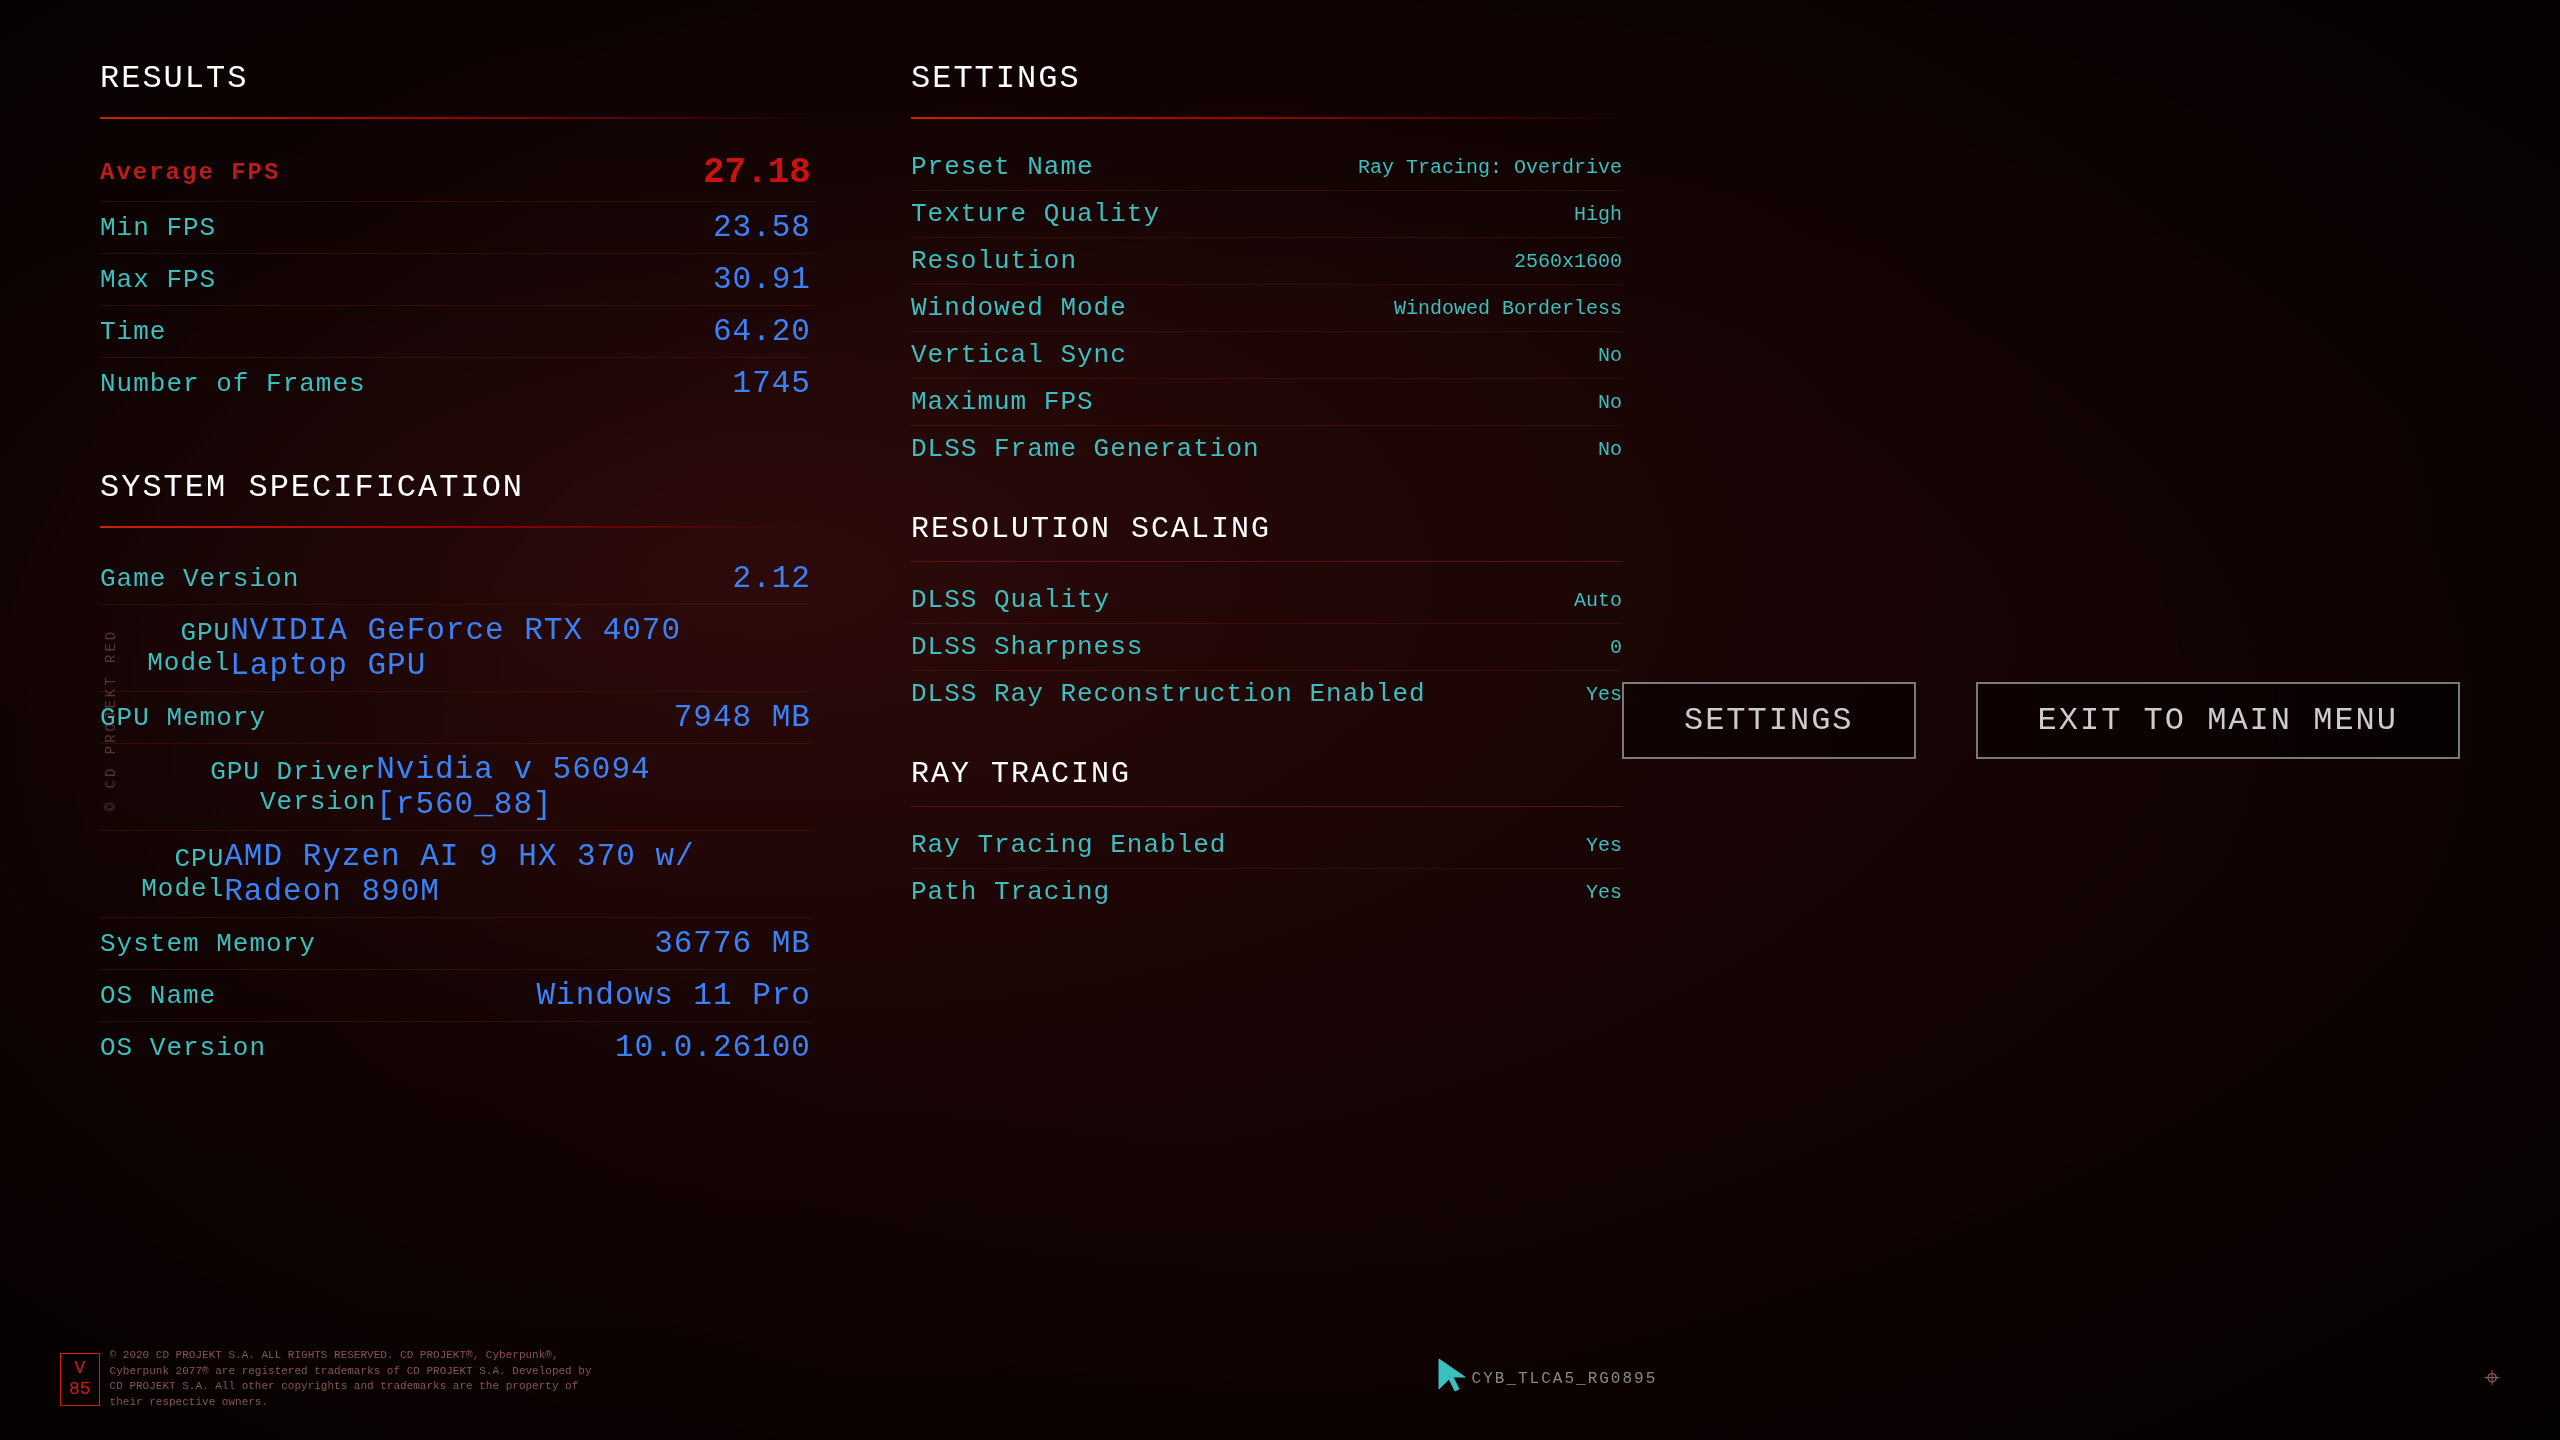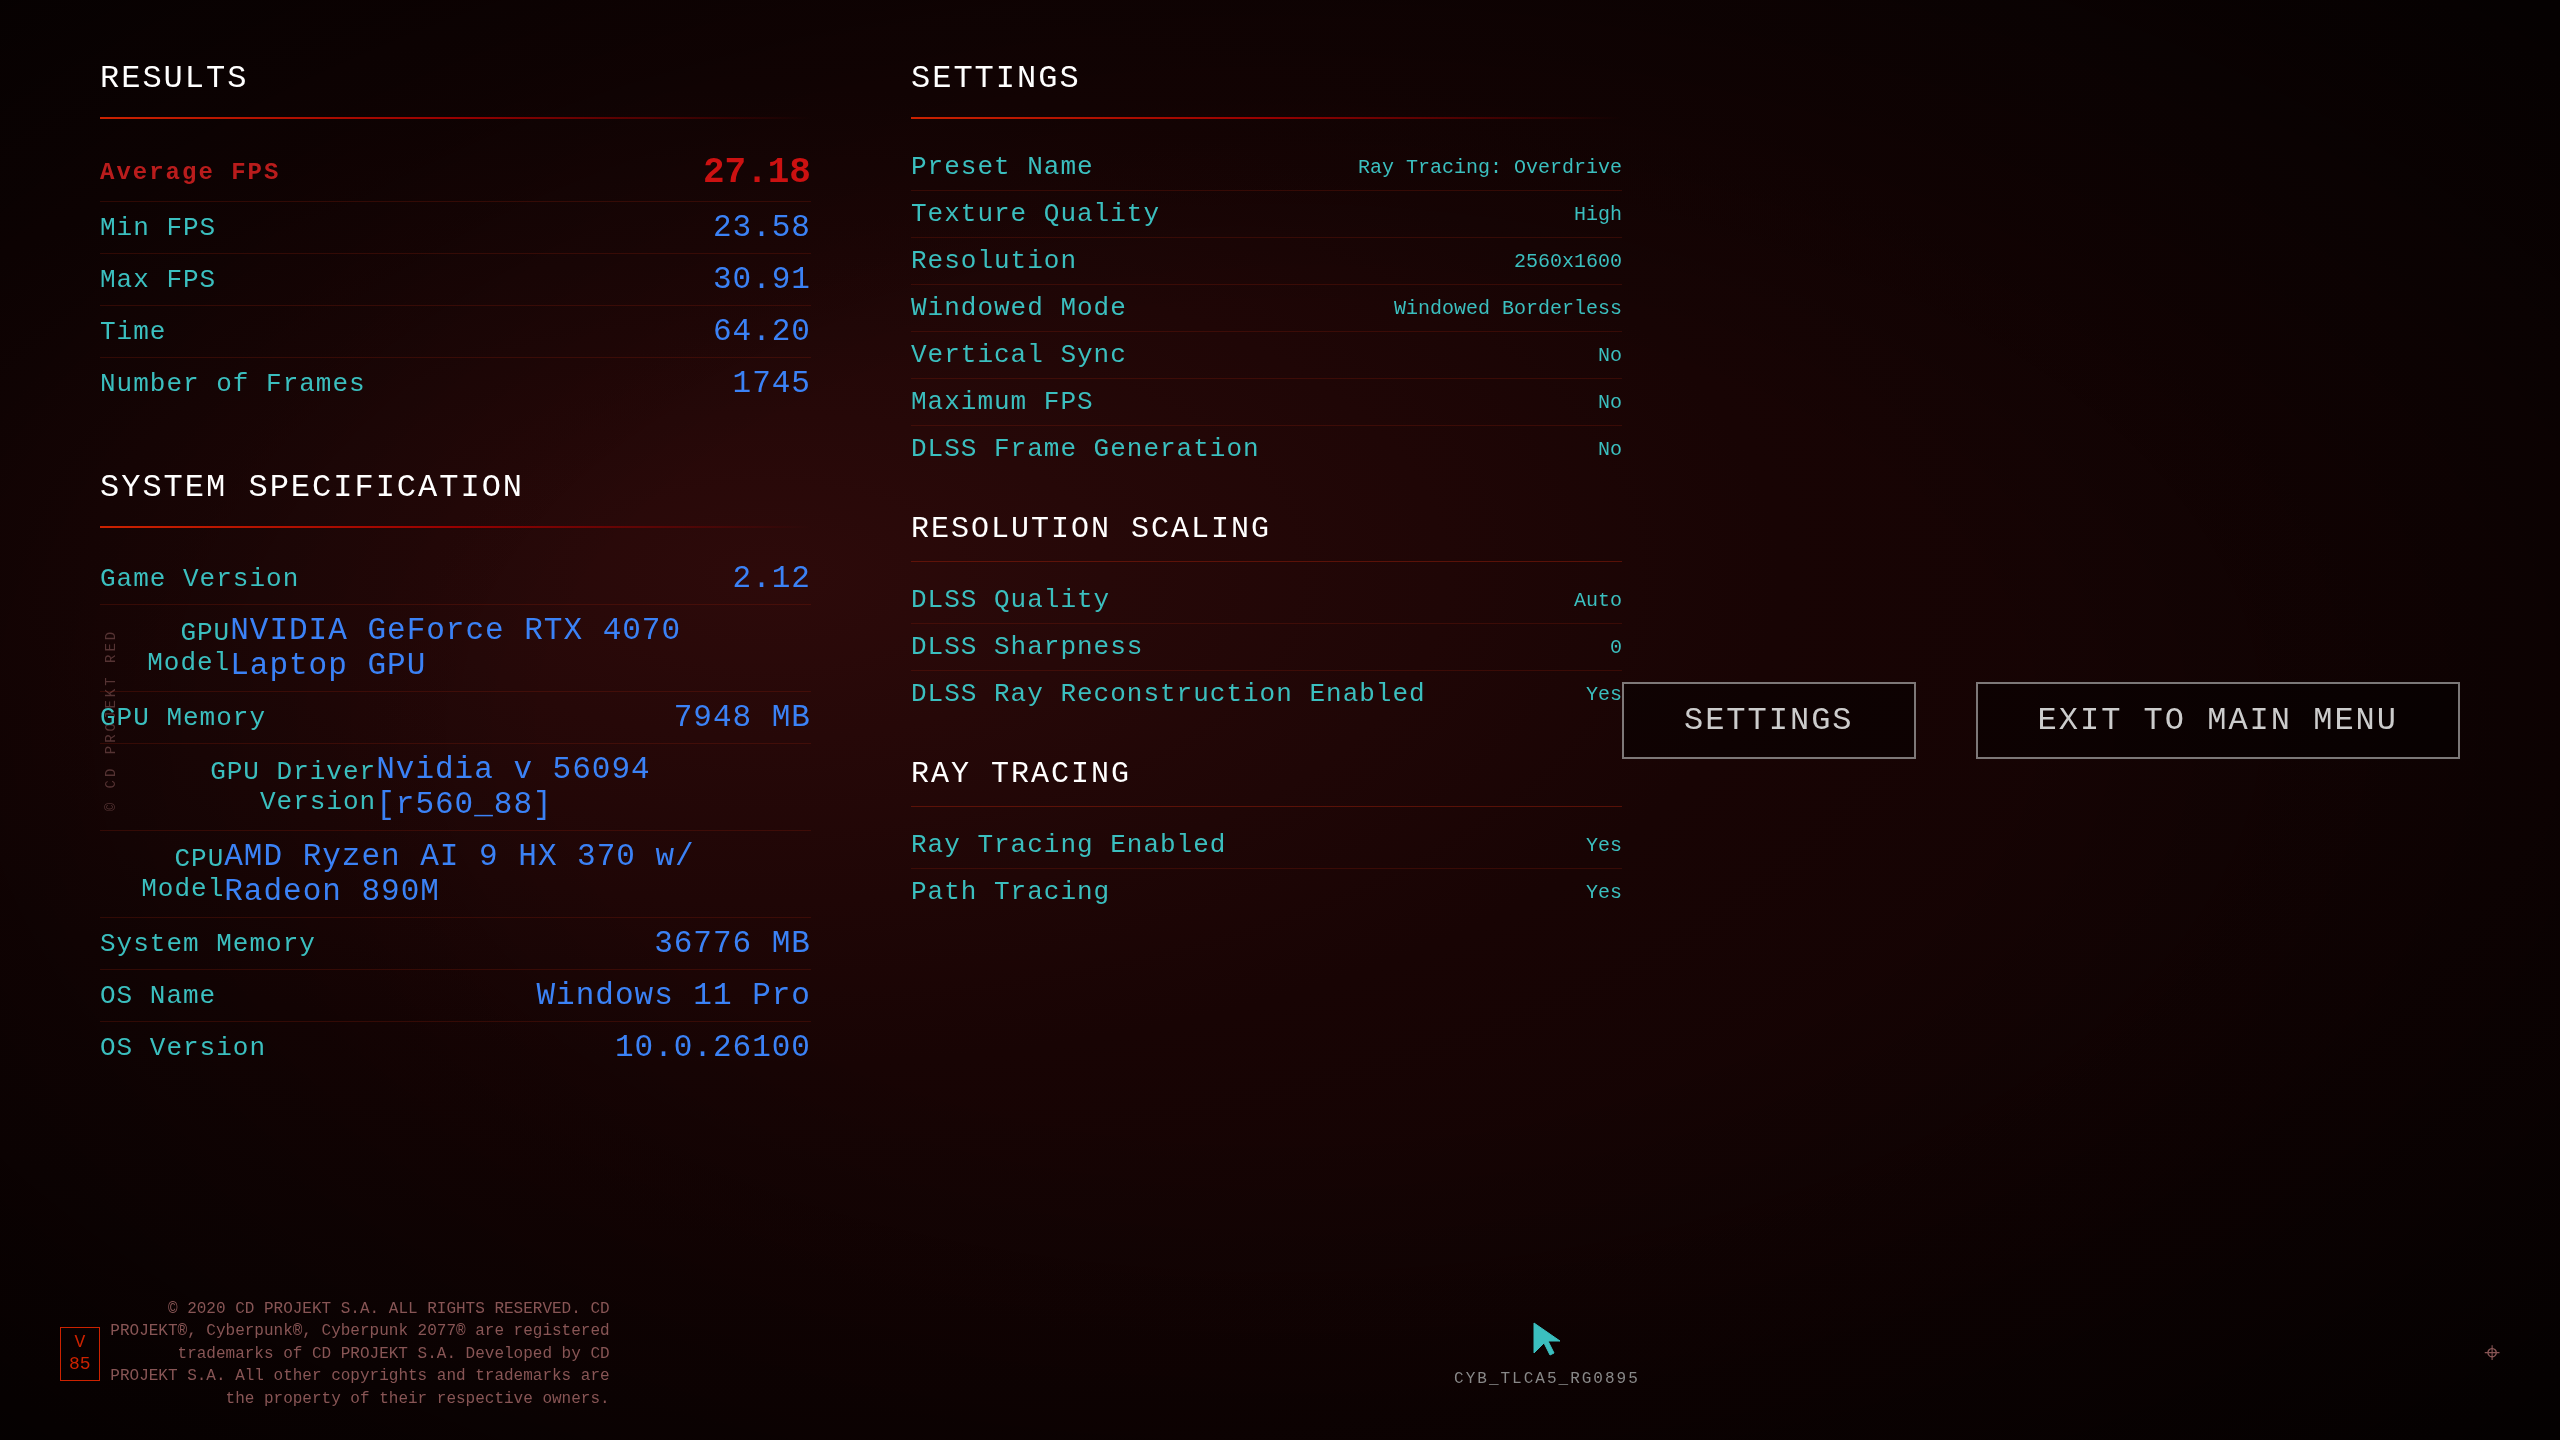--- a/index.html
+++ b/index.html
@@ -197,31 +197,30 @@
       border: 1px solid #cc2200;
       padding: 4px 8px;
       font-size: 18px;
       color: #cc2200;
       font-family: 'Courier New', monospace;
       line-height: 1.2;
       text-align: center;
     }
 
     .version-text {
-      font-size: 16px;
+      font-size: 11px;
       color: #885555;
       font-family: 'Courier New', monospace;
       max-width: 500px;
       line-height: 1.4;
-      text-align: right;
     }
 
     .cursor-area {
       display: flex;
-      flex-direction: column;
+      flex-direction: row;
       align-items: center;
       gap: 5px;
     }
 
     .cursor-icon {
       color: #3bbfbf;
       font-size: 28px;
       transform: rotate(0deg);
     }
 

